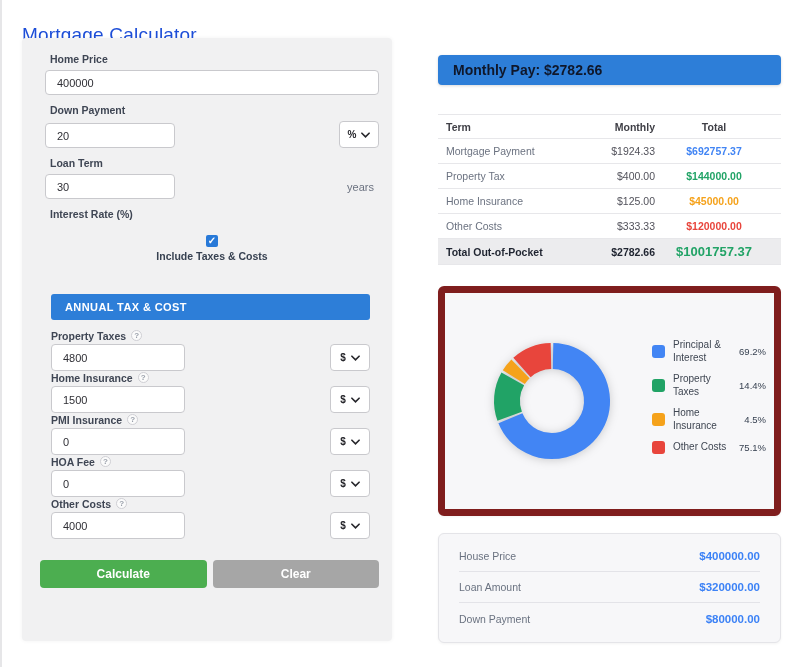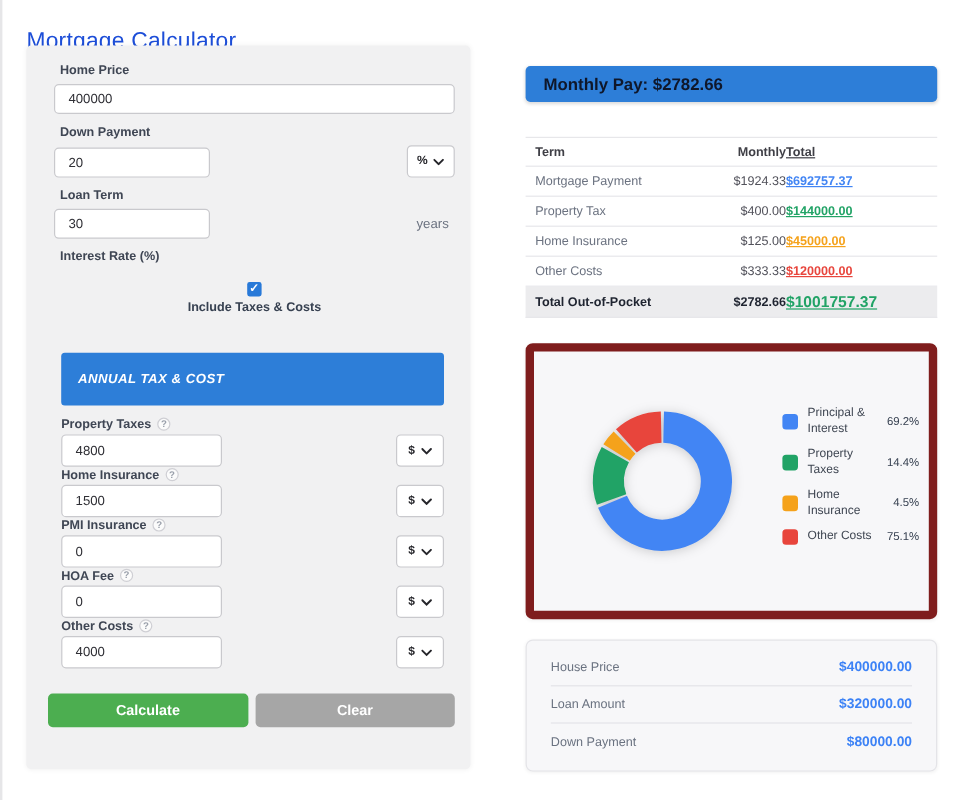--- a/index.html
+++ b/index.html
@@ -42,23 +42,23 @@
   .chev { width:9px; height:6px; }
   .years-label { font-size:11px; color:#6b7280; padding-bottom:6px; padding-right:5px; }
   .chk-block { margin-top:5px; text-align:center; }
   .chk-box {
     display:inline-block; width:12px; height:12px; background:#2879d8; border-radius:2px;
     color:#fff; font-size:10px; line-height:12px; font-weight:700; cursor:pointer;
   }
   .chk-label { display:block; margin-top:2px; font-size:10.5px; font-weight:700; color:#374151; }
   .tax-area { margin-top:32px; padding-left:6px; padding-right:9px; }
   .tax-banner {
-    height:44px; background:#2d7ed8; border-radius:3px; color:#fff;
+    height:26px; background:#2d7ed8; border-radius:3px; color:#fff;
     font-size:11px; font-weight:700; letter-spacing:.4px;
-    display:flex; align-items:center; padding-left:14px; margin-bottom:9px;font-style:italic;
+    display:flex; align-items:center; padding-left:14px; margin-bottom:9px;
   }
   .tax-row-label {
     display:flex; align-items:center; gap:5px; height:13px; margin-bottom:2px;
   }
   .tax-row-label span.txt { font-size:10.5px; font-weight:700; color:#3f4654; }
   .info-icon {
     width:11px; height:11px; border-radius:50%; background:#fbfbfb; border:1px solid #cfcfd4;
     color:#9aa0ab; font-size:8px; line-height:9px; text-align:center; font-weight:700; cursor:pointer;
   }
   .tax-row { display:flex; justify-content:space-between; align-items:flex-start; }
@@ -79,21 +79,21 @@
     box-shadow:0 1px 3px rgba(0,0,0,.15);
   }
   .pay-table { margin-top:29px; width:100%; }
   .pt-row {
     display:grid; grid-template-columns:1fr 92px 118px; align-items:center;
     height:25px; border-bottom:1px solid #e7e7ea; padding:0 8px 0 8px;
   }
   .pt-row.head { border-top:1px solid #e7e7ea; }
   .pt-row .c1 { font-size:10.5px; color:#6b7280; }
   .pt-row .c2 { font-size:10.5px; color:#52525b; text-align:right; }
-  .pt-row .c3 { font-size:10.5px; font-weight:700; text-align:left;text-decoration:underline; }
+  .pt-row .c3 { font-size:10.5px; font-weight:700; text-align:center; }
   .pt-row.head .c1, .pt-row.head .c2, .pt-row.head .c3 { font-size:10.5px; font-weight:700; color:#3f3f46; }
   .pt-row.total { background:#ececee; height:26px; }
   .pt-row.total .c1 { font-weight:700; color:#1f2430; }
   .pt-row.total .c2 { font-weight:700; color:#1f2430; }
   .pt-row.total .c3 { font-size:13px; }
   .chart-card {
     margin-top:21px; height:230px; background:#f7f7f9; border:7px solid #7f1d1d;
     border-radius:6px; box-shadow:0 1px 3px rgba(0,0,0,.05);
     display:flex; align-items:center;
   }

